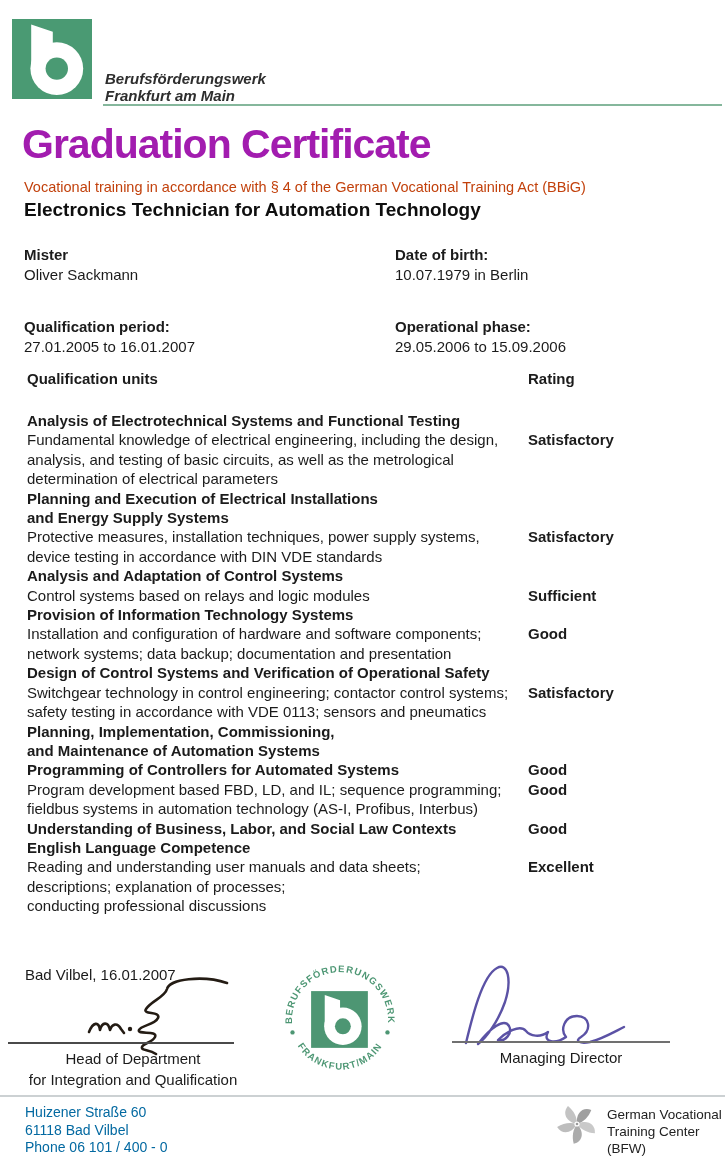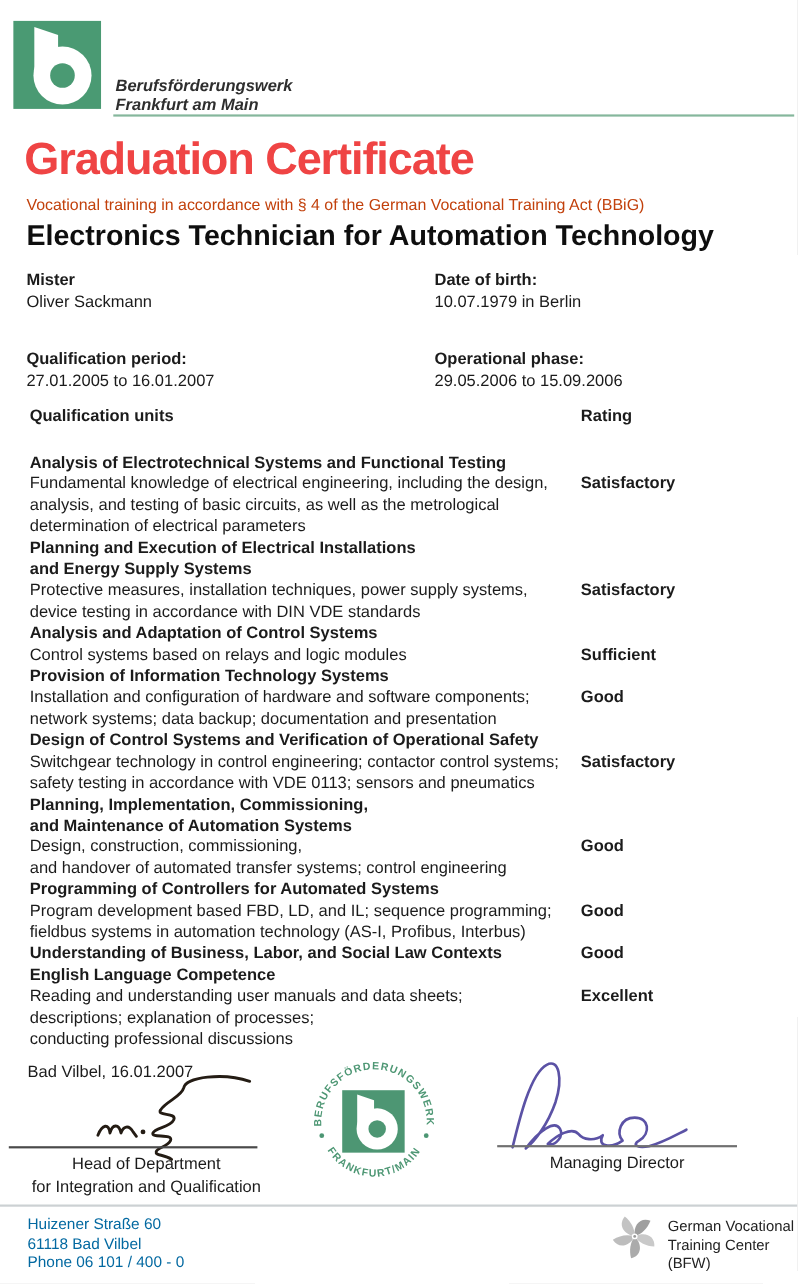--- a/index.html
+++ b/index.html
@@ -3,23 +3,23 @@
 <meta charset="utf-8">
 <style>
   html,body{margin:0;padding:0;background:#e8e8e8;}
   .page{position:relative;width:725px;height:1167px;background:#fff;margin:0 auto;
         font-family:Liberation Sans, sans-serif;color:#1b1b1b;overflow:hidden;}
   .abs{position:absolute;}
   
   .logo{left:12px;top:18px;width:80px;height:82px;}
   .brand{left:105px;top:70px;font-size:15px;font-weight:700;font-style:italic;color:#2e2e2e;line-height:17px;}
   .green-rule{left:103px;top:104px;width:619px;height:2px;background:#85b79c;}
-  .title{left:22px;top:122px;font-size:41px;font-weight:700;letter-spacing:-1px;color:#ef4444;line-height:1.1;}
+  .title{left:22px;top:122px;font-size:41px;font-weight:700;letter-spacing:-1px;color:#a21caf;line-height:1.1;}
   .subtitle{left:24px;top:179px;font-size:14.5px;color:#c2410c;}
-  .profession{left:24px;top:199px;font-size:26px;font-weight:700;color:#0e0e0e;}
+  .profession{left:24px;top:199px;font-size:19px;font-weight:700;color:#0e0e0e;}
   
   .info{left:24px;top:245px;width:680px;display:grid;grid-template-columns:338px 1fr;grid-row-gap:3px;
         font-size:15px;line-height:19.5px;gap:33px;}
   .info b{font-weight:700;}
   
   .thead-units{left:27px;top:370px;font-size:15px;font-weight:700;}
   .thead-rating{left:528px;top:370px;font-size:15px;font-weight:700;}
   .tbody{left:27px;top:411px;width:671px;font-size:15px;line-height:19.4px;}
   .row{position:relative;}
   .row .ttl{font-weight:700;white-space:pre-line;}
@@ -113,22 +113,20 @@
     </div>
     <div class="row">
       <div class="ttl">Design of Control Systems and Verification of Operational Safety</div>
       <div class="dsc">Switchgear technology in control engineering; contactor control systems;
 safety testing in accordance with VDE 0113; sensors and pneumatics</div>
       <div class="rating off1">Satisfactory</div>
     </div>
     <div class="row">
       <div class="ttl">Planning, Implementation, Commissioning,
 and Maintenance of Automation Systems</div>
-      <div class="dsc">Design, construction, commissioning,
-and handover of automated transfer systems; control engineering</div>
       <div class="rating off2">Good</div>
     </div>
     <div class="row">
       <div class="ttl">Programming of Controllers for Automated Systems</div>
       <div class="dsc">Program development based FBD, LD, and IL; sequence programming;
 fieldbus systems in automation technology (AS-I, Profibus, Interbus)</div>
       <div class="rating off1">Good</div>
     </div>
     <div class="row">
       <div class="ttl">Understanding of Business, Labor, and Social Law Contexts</div>

